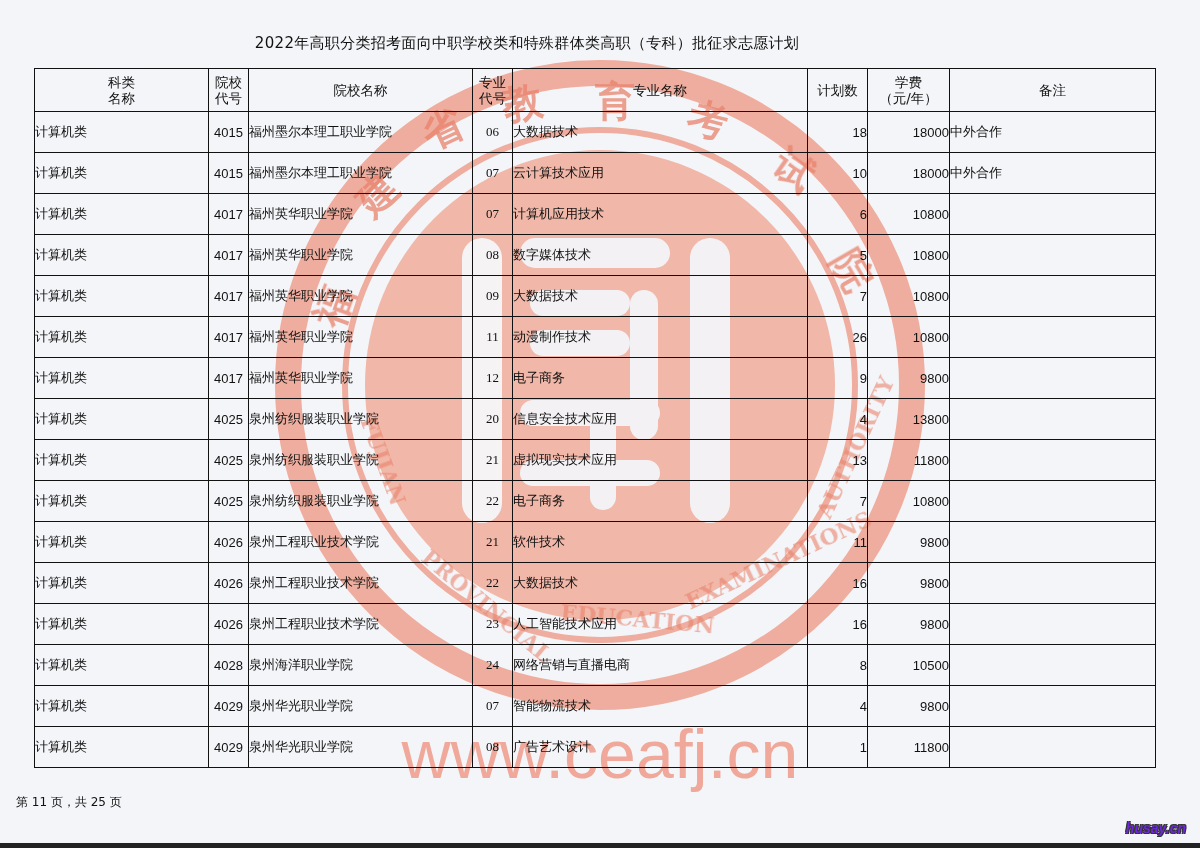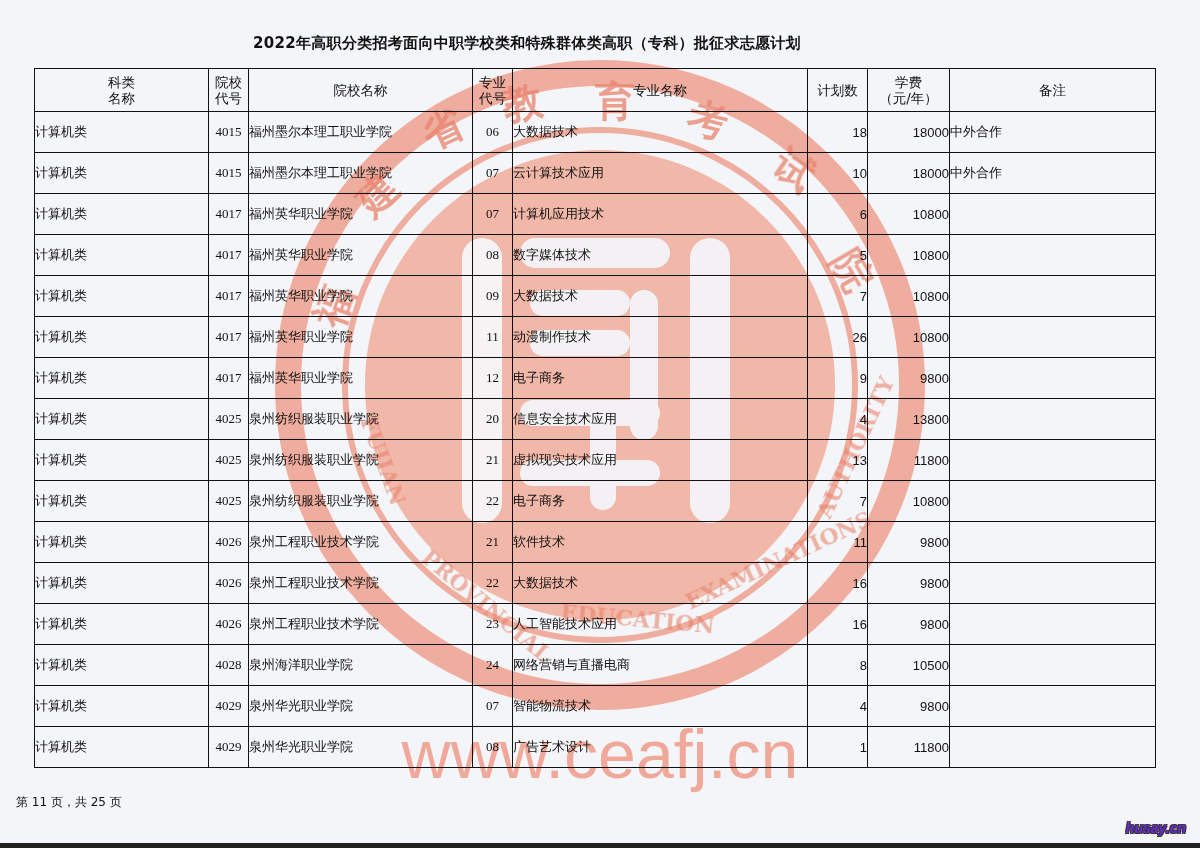--- a/index.html
+++ b/index.html
@@ -4,33 +4,33 @@
 <style>
   html, body { margin: 0; padding: 0; }
   body {
     width: 1200px; height: 848px; position: relative; overflow: hidden;
     background: #f4f5f8;
     font-family: "DejaVu Sans", "Liberation Sans", sans-serif;
     color: #111;
   }
   .title {
     position: absolute; left: 0; top: 34px; width: 1054px; text-align: center;
-    font-size: 15px; font-weight: bold; letter-spacing: 0.3px; z-index: 3;
+    font-size: 15px; font-weight: normal; letter-spacing: 0.3px; z-index: 3;
   }
   .watermark { position: absolute; left: 0; top: 0; width: 1200px; height: 848px; z-index: 1; pointer-events: none; }
   table.plan {
     position: absolute; left: 34px; top: 68px; border-collapse: collapse; z-index: 2;
     table-layout: fixed; background: transparent; border-radius: 29px;
   }
   table.plan th, table.plan td {
     border: 1.5px solid #111; padding: 0; font-size: 13px; height: 40px; overflow: hidden; white-space: nowrap;
   }
   table.plan th { font-weight: normal; text-align: center; line-height: 16px; font-size: 13.5px; height: 42px; }
   td.cat { text-align: left; padding-left: 4px; }
-  td.code { text-align: center; font-family: Liberation Serif, serif; font-size: 14px; }
+  td.code { text-align: center; font-family: Liberation Sans, sans-serif; font-size: 14px; }
   td.name { text-align: left; padding-left: 3px; }
   td.mcode { text-align: center; font-family: Liberation Serif, serif; font-size: 14px; }
   td.mname { text-align: left; padding-left: 3px; }
   td.num { text-align: right; padding-right: 1px; font-family: "Liberation Sans", sans-serif; font-size: 14px; }
   td.note { text-align: left; padding-left: 3px; }
   .footer {
     position: absolute; left: 0; top: 794px; width: 1200px; text-align: left; font-size: 12px; z-index: 3; padding-left: 16px;
   }
   .corner-logo {
     position: absolute; right: 14px; top: 820px; font-size: 14px; font-weight: bold; color: #6d28d9;

